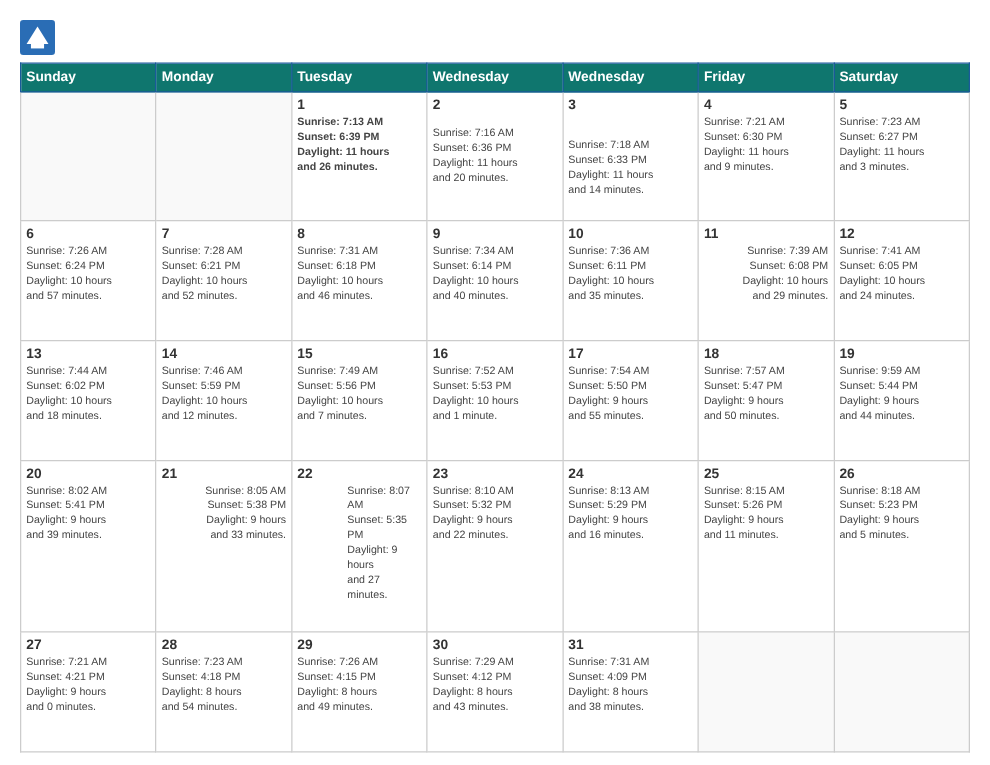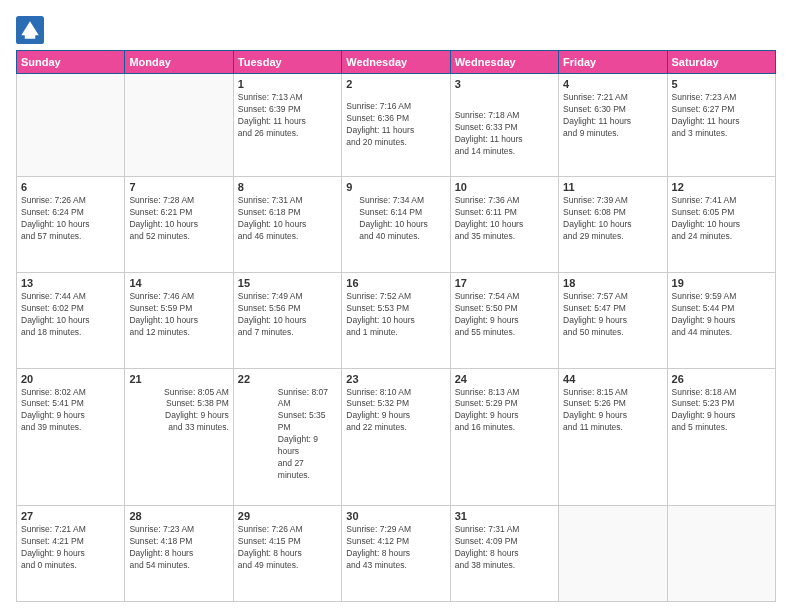--- a/index.html
+++ b/index.html
@@ -60,21 +60,21 @@
       font-size: 14px;
       color: #333;
     }
     .calendar {
       flex: 1;
       border-collapse: collapse;
       width: 100%;
       table-layout: fixed;
     }
     .calendar thead th {
-      background-color: #ec4899;
+      background-color: #0f766e;
       color: #fff;
       font-size: 11px;
       font-weight: bold;
       padding: 5px 4px;
       text-align: left;
       border: 1px solid #1a5a9a;
     }
     .calendar tbody td {
       vertical-align: top;
       padding: 4px 4px;
@@ -130,21 +130,21 @@
           <th>Friday</th>
           <th>Saturday</th>
         </tr>
     </thead>
     <tbody id="calendar-body">
     <tr>
           <td class="empty-cell"></td>
           <td class="empty-cell"></td>
           <td>
             <span class="day-number">1</span>
-            <div class="day-info" style="white-space: pre-line;">Sunrise: 7:13 AM
+            <div class="day-info" style="white-space: pre-line; font-weight: bold;">Sunrise: 7:13 AM
 Sunset: 6:39 PM
 Daylight: 11 hours
 and 26 minutes.</div>
           </td>
           <td>
             <span class="day-number">2</span>
             <div class="day-info" style="white-space: pre-line; margin-top: 11px;">Sunrise: 7:16 AM
 Sunset: 6:36 PM
 Daylight: 11 hours
 and 20 minutes.</div>
@@ -188,35 +188,35 @@
           </td>
           <td>
             <span class="day-number">8</span>
             <div class="day-info" style="white-space: pre-line;">Sunrise: 7:31 AM
 Sunset: 6:18 PM
 Daylight: 10 hours
 and 46 minutes.</div>
           </td>
           <td>
             <span class="day-number">9</span>
-            <div class="day-info" style="white-space: pre-line; margin-left: 13px;">Sunrise: 7:34 AM
+            <div class="day-info" style="white-space: pre-line;">Sunrise: 7:34 AM
 Sunset: 6:14 PM
 Daylight: 10 hours
 and 40 minutes.</div>
           </td>
           <td>
             <span class="day-number">10</span>
             <div class="day-info" style="white-space: pre-line;">Sunrise: 7:36 AM
 Sunset: 6:11 PM
 Daylight: 10 hours
 and 35 minutes.</div>
           </td>
           <td>
             <span class="day-number">11</span>
-            <div class="day-info" style="white-space: pre-line;">Sunrise: 7:39 AM
+            <div class="day-info" style="white-space: pre-line; text-align: right;">Sunrise: 7:39 AM
 Sunset: 6:08 PM
 Daylight: 10 hours
 and 29 minutes.</div>
           </td>
           <td>
             <span class="day-number">12</span>
             <div class="day-info" style="white-space: pre-line;">Sunrise: 7:41 AM
 Sunset: 6:05 PM
 Daylight: 10 hours
 and 24 minutes.</div>
@@ -303,21 +303,21 @@
 and 22 minutes.</div>
           </td>
           <td>
             <span class="day-number">24</span>
             <div class="day-info" style="white-space: pre-line;">Sunrise: 8:13 AM
 Sunset: 5:29 PM
 Daylight: 9 hours
 and 16 minutes.</div>
           </td>
           <td>
-            <span class="day-number">44</span>
+            <span class="day-number">25</span>
             <div class="day-info" style="white-space: pre-line;">Sunrise: 8:15 AM
 Sunset: 5:26 PM
 Daylight: 9 hours
 and 11 minutes.</div>
           </td>
           <td>
             <span class="day-number">26</span>
             <div class="day-info" style="white-space: pre-line;">Sunrise: 8:18 AM
 Sunset: 5:23 PM
 Daylight: 9 hours

